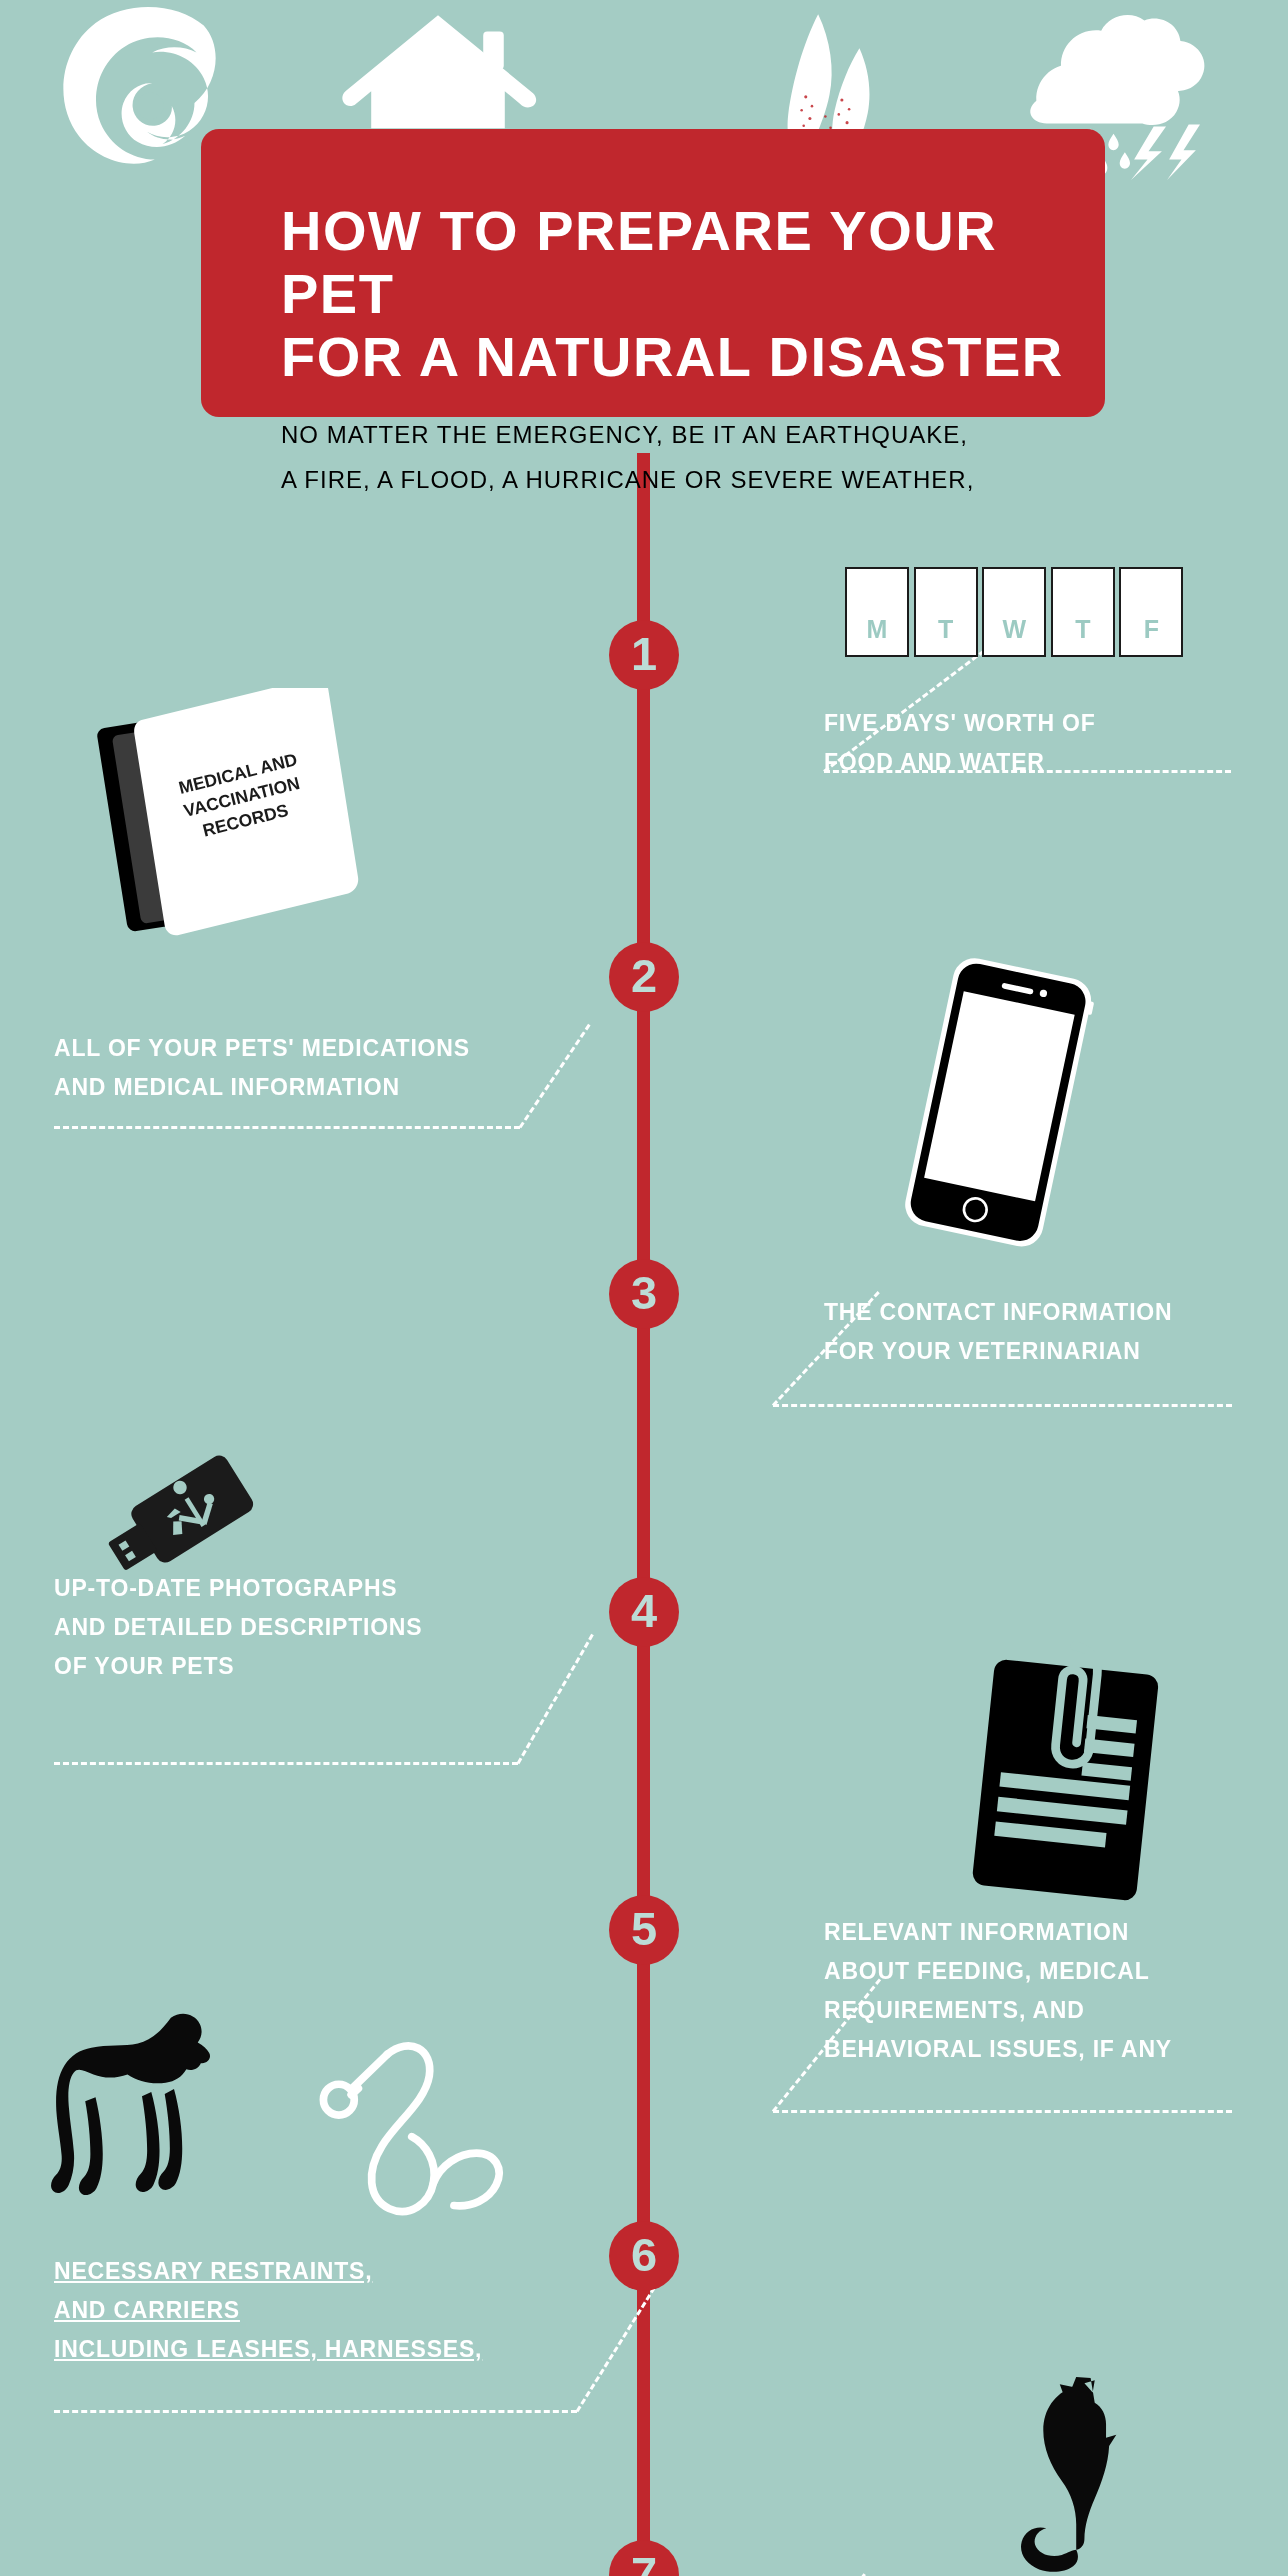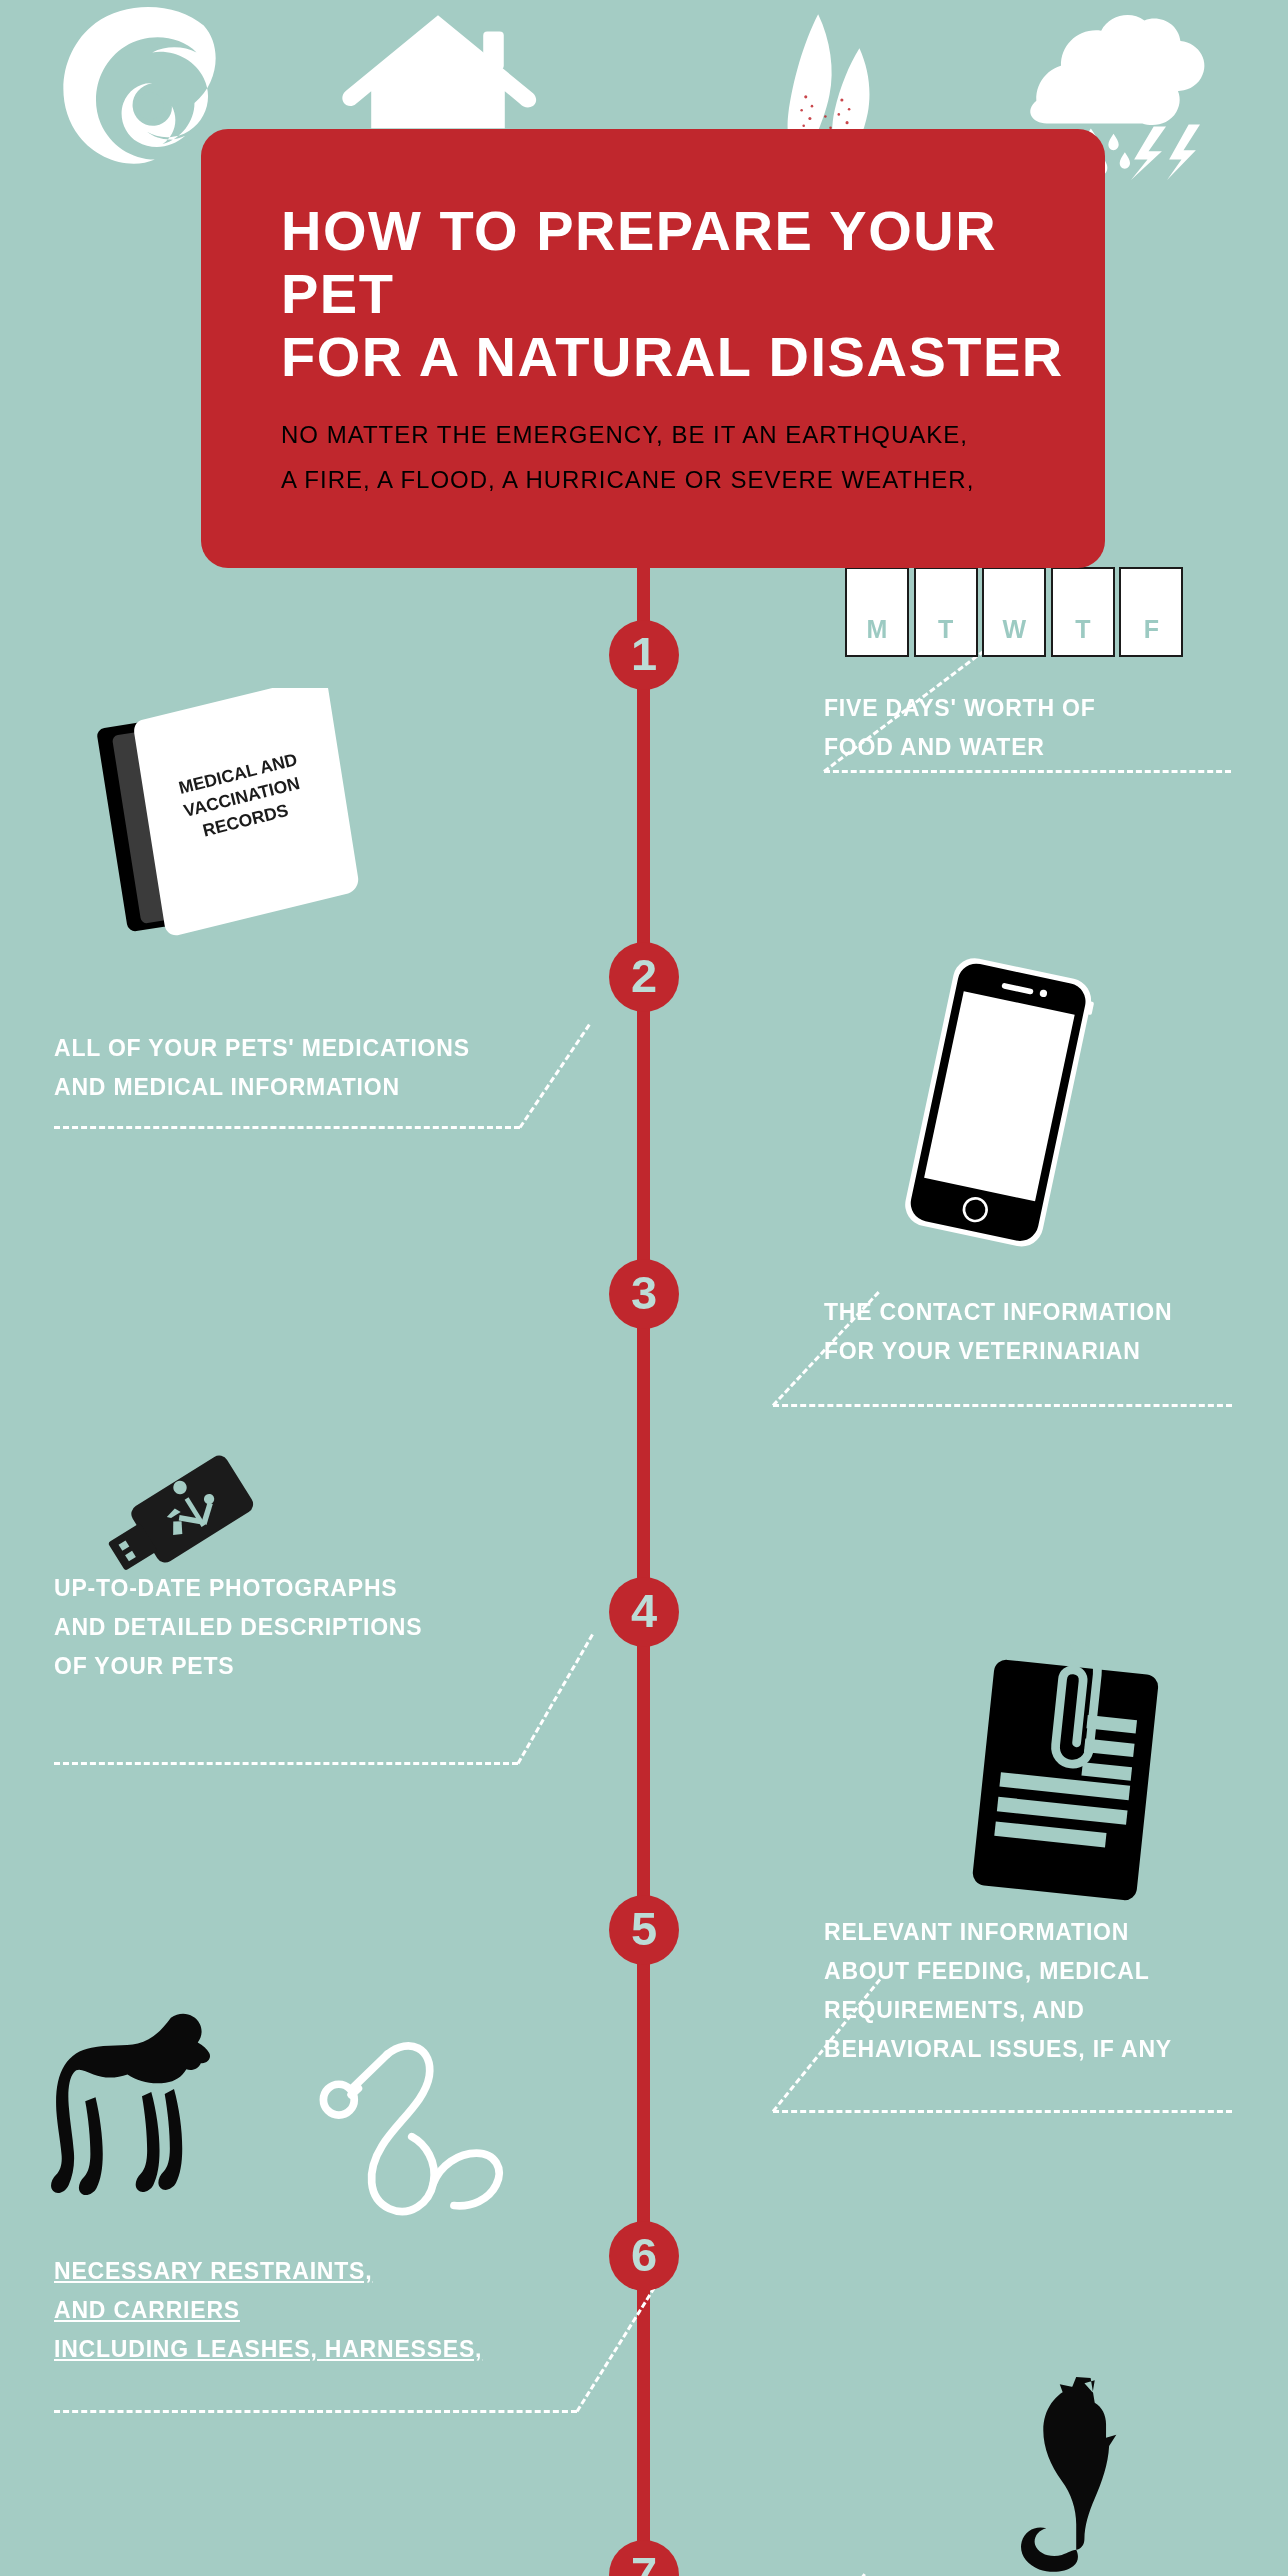--- a/index.html
+++ b/index.html
@@ -15,23 +15,23 @@
   
   .top-icons{position:absolute;top:0;left:0;width:1288px;height:175px;}
 
   .hurricane{position:absolute;left:49px;top:5.2px;width:191px;height:170px;}
   .house-flood{position:absolute;left:330px;top:10.3px;width:216px;height:149px;}
   .flame{position:absolute;left:781px;top:7.7px;width:129px;height:155px;}
   .storm{position:absolute;left:999px;top:5.2px;width:227px;height:175px;}
 
   
   .header-card{
-    position:absolute;left:201px;top:129px;width:904px;height:439px;
+    position:absolute;left:201px;top:129px;width:904px;height:288px;
     background:#c0272d;
-    border-radius:27px;
+    border-radius:18px;
     z-index:5;
   }
   .header-inner{padding:70px 0 0 80px;}
   .title-line{
     color:#ffffff;font-weight:bold;letter-spacing:1.5px;
     font-size:56px;line-height:63px;
     font-family:"Liberation Sans", sans-serif;
     text-transform:uppercase;
   }
   .subtitle{
@@ -221,21 +221,21 @@
       </div>
     <div class="cal-day">
         <span>F</span>
       </div>
   </div>
 
   <div class="num-circle" style="top:620px;">
     <span>1</span>
   </div>
 
-  <div class="caption right" style="top:689px;">
+  <div class="caption right" style="top:704px;">
     <div>FIVE DAYS' WORTH OF</div>
     <div>FOOD AND WATER</div>
   </div>
   <div class="dash-h" style="left:824px;top:770px;width:407px;"></div>
   <div class="dash-d" style="left:824px;top:770px;width:227px;transform:rotate(-37deg);transform-origin:left center;"></div>
 
   <svg class="binder" viewBox="0 0 560 490">
     <g transform="rotate(-9 280 245)">
       <rect x="40" y="40" width="115" height="400" rx="16" fill="#000000"></rect>
       <rect x="68" y="58" width="95" height="370" rx="12" fill="#3b3b3b"></rect>

